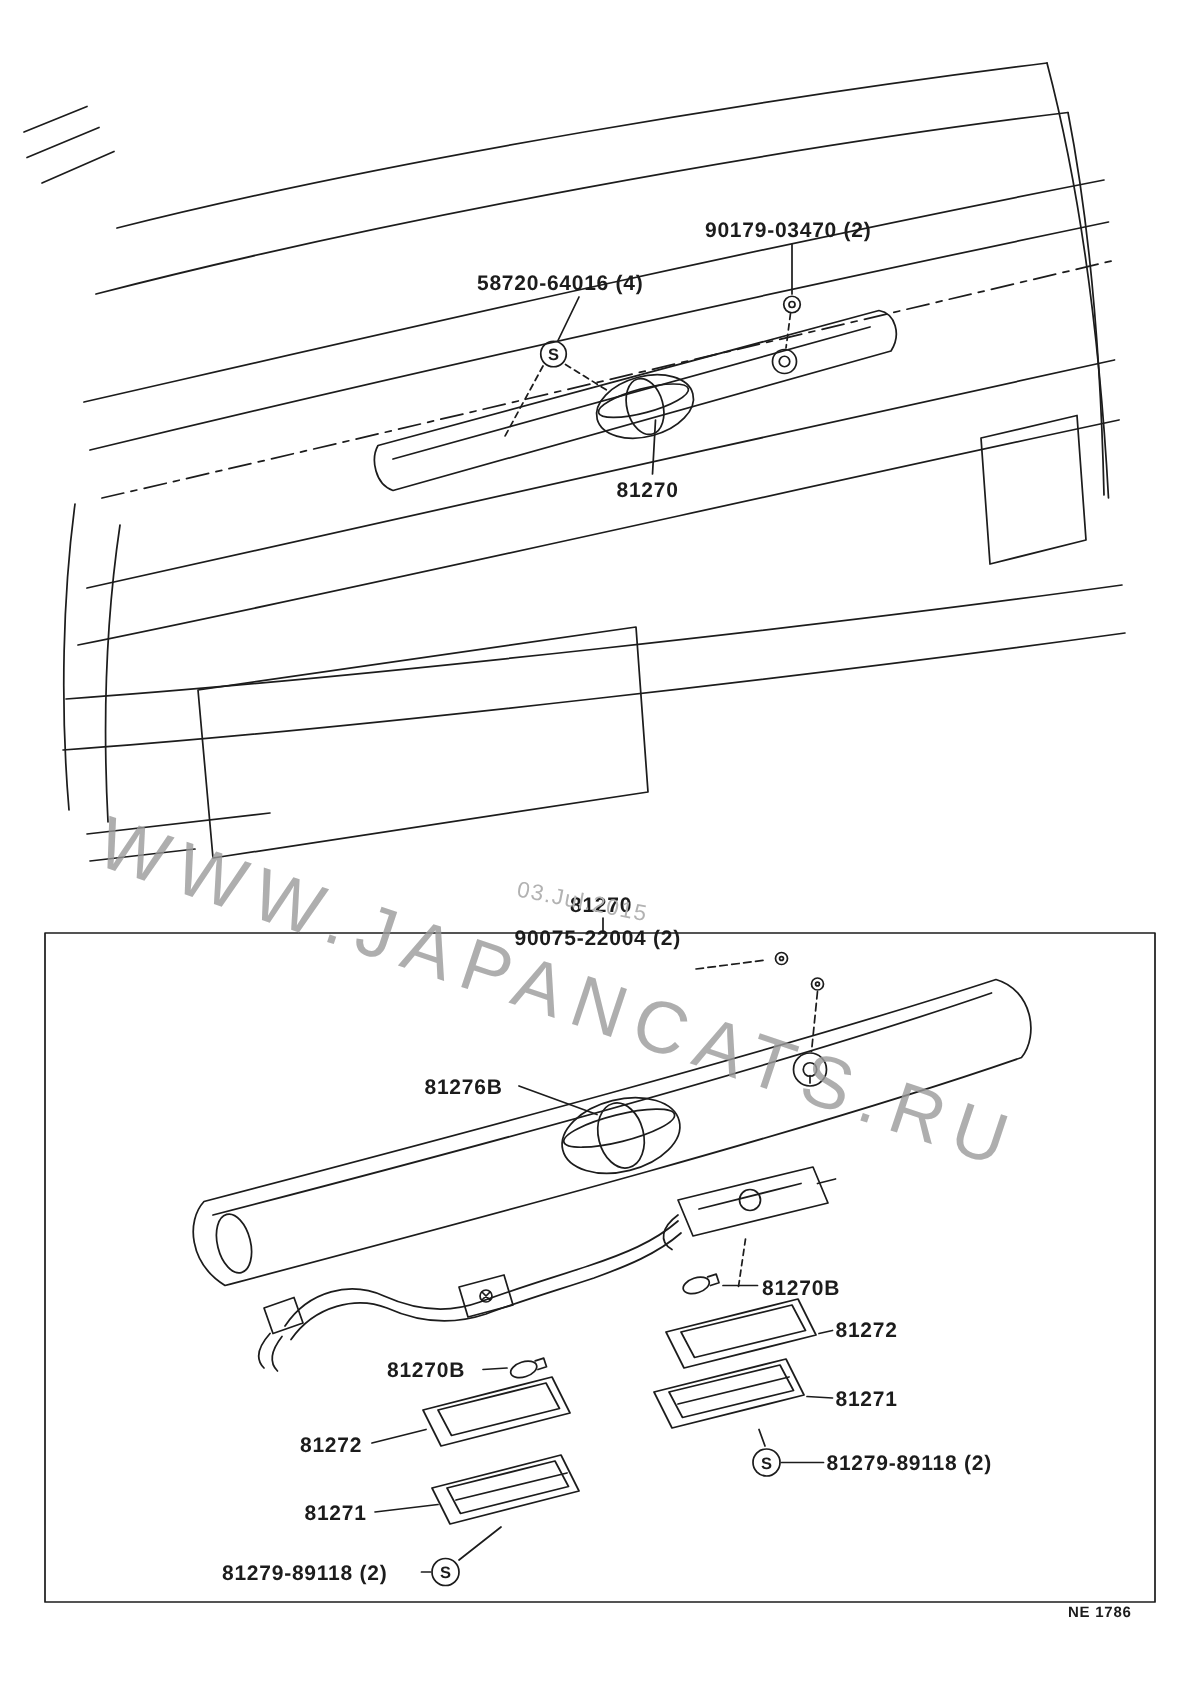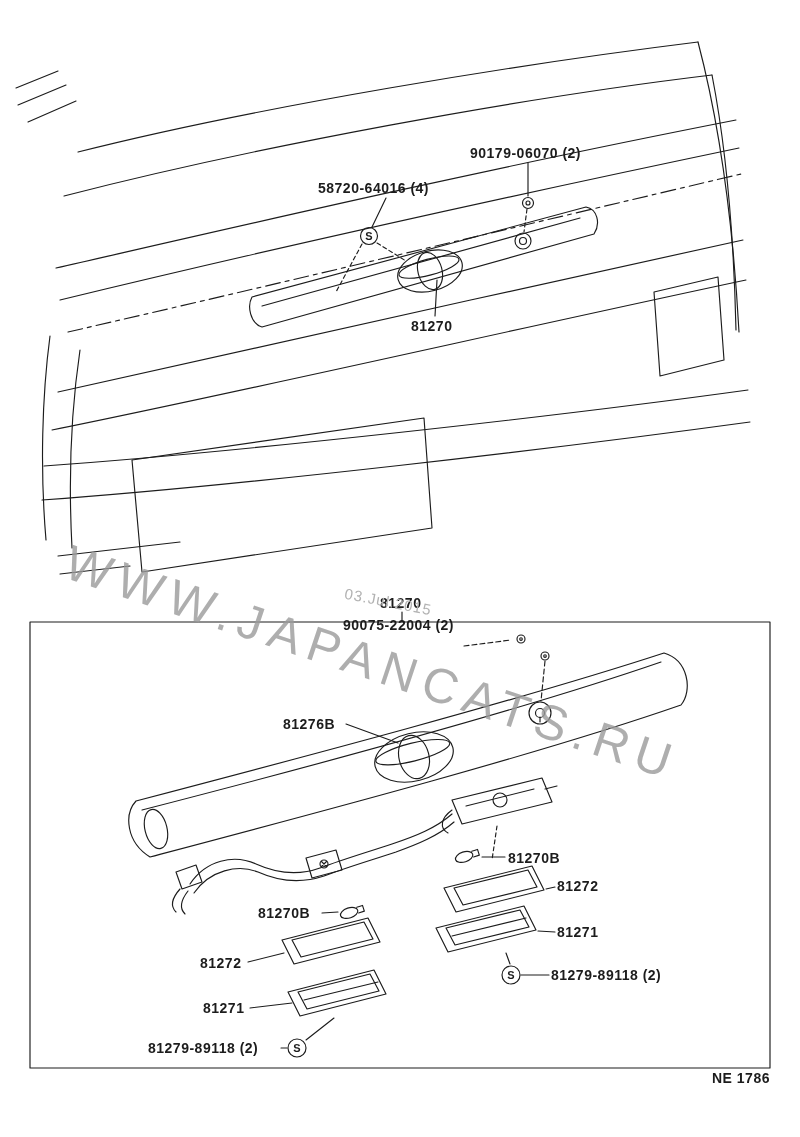--- a/index.html
+++ b/index.html
@@ -22,21 +22,21 @@
     font-weight:bold;
     letter-spacing:0.5px;
     color:#1c1c1c;
     white-space:nowrap;
     z-index:3;
     line-height:17px;
   }
   .sheet-code {
     position:absolute;
     left:712px; top:1070px;
-    font-size:14px; font-weight:bold; color:#1c1c1c;
+    font-size:10px; font-weight:bold; color:#1c1c1c;
     letter-spacing:0.5px; z-index:3;
   }
   .watermark {
     position:absolute;
     left:76px; top:534px;
     transform:rotate(18.5deg);
     transform-origin:0 0;
     font-size:49px;
     letter-spacing:8px;
     color:#9b9b9b;
@@ -224,21 +224,21 @@
       <g>
         <path d="M334 1018 L306 1040"></path>
         <circle cx="297" cy="1048" r="9"></circle>
         <text x="297" y="1052" font-size="11" text-anchor="middle">S</text>
         <path d="M287 1048 L281 1048"></path>
       </g>
     </g>
   </svg>
 
   <div class="part-label" style="left:318px; top:180px;">58720-64016 (4)</div>
-  <div class="part-label" style="left:470px; top:145px;">90179-06070 (2)</div>
+  <div class="part-label" style="left:470px; top:145px;">90179-03470 (2)</div>
   <div class="part-label" style="left:411px; top:318px;">81270</div>
 
   <div class="part-label" style="left:380px; top:595px;">81270</div>
   <div class="part-label" style="left:343px; top:617px;">90075-22004 (2)</div>
   <div class="part-label" style="left:283px; top:716px;">81276B</div>
   <div class="part-label" style="left:508px; top:850px;">81270B</div>
   <div class="part-label" style="left:557px; top:878px;">81272</div>
   <div class="part-label" style="left:258px; top:905px;">81270B</div>
   <div class="part-label" style="left:557px; top:924px;">81271</div>
   <div class="part-label" style="left:200px; top:955px;">81272</div>

